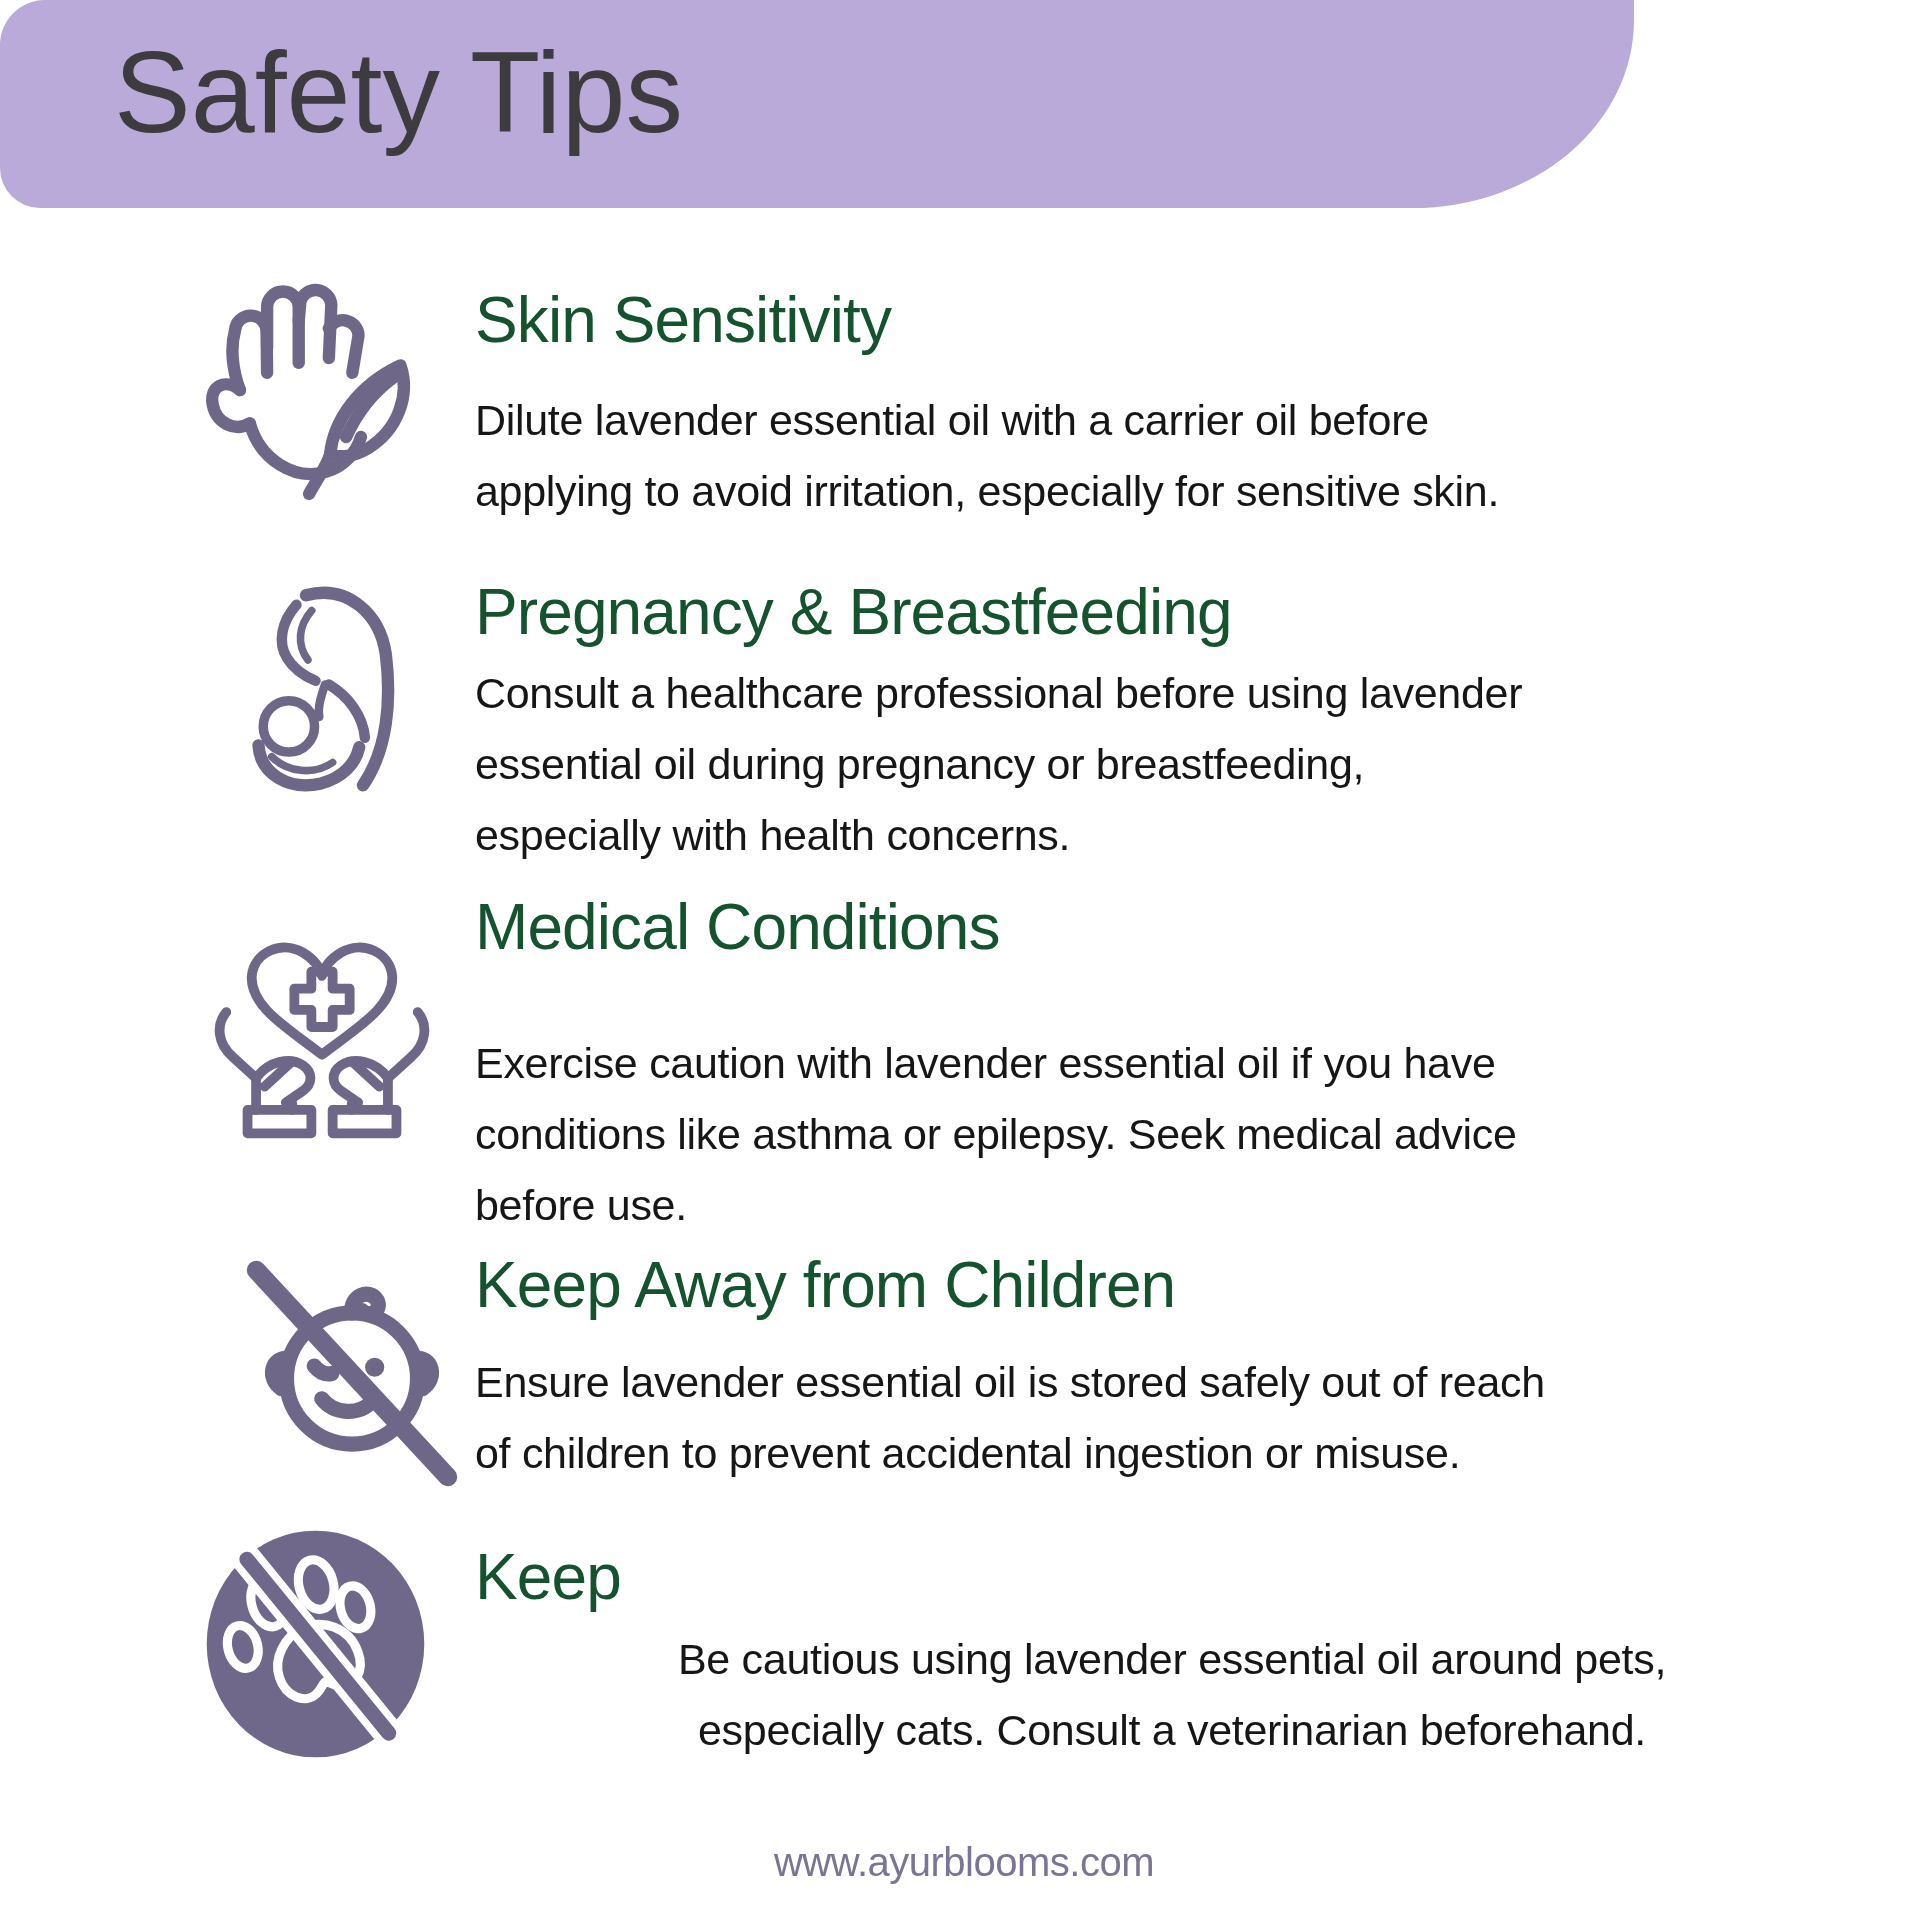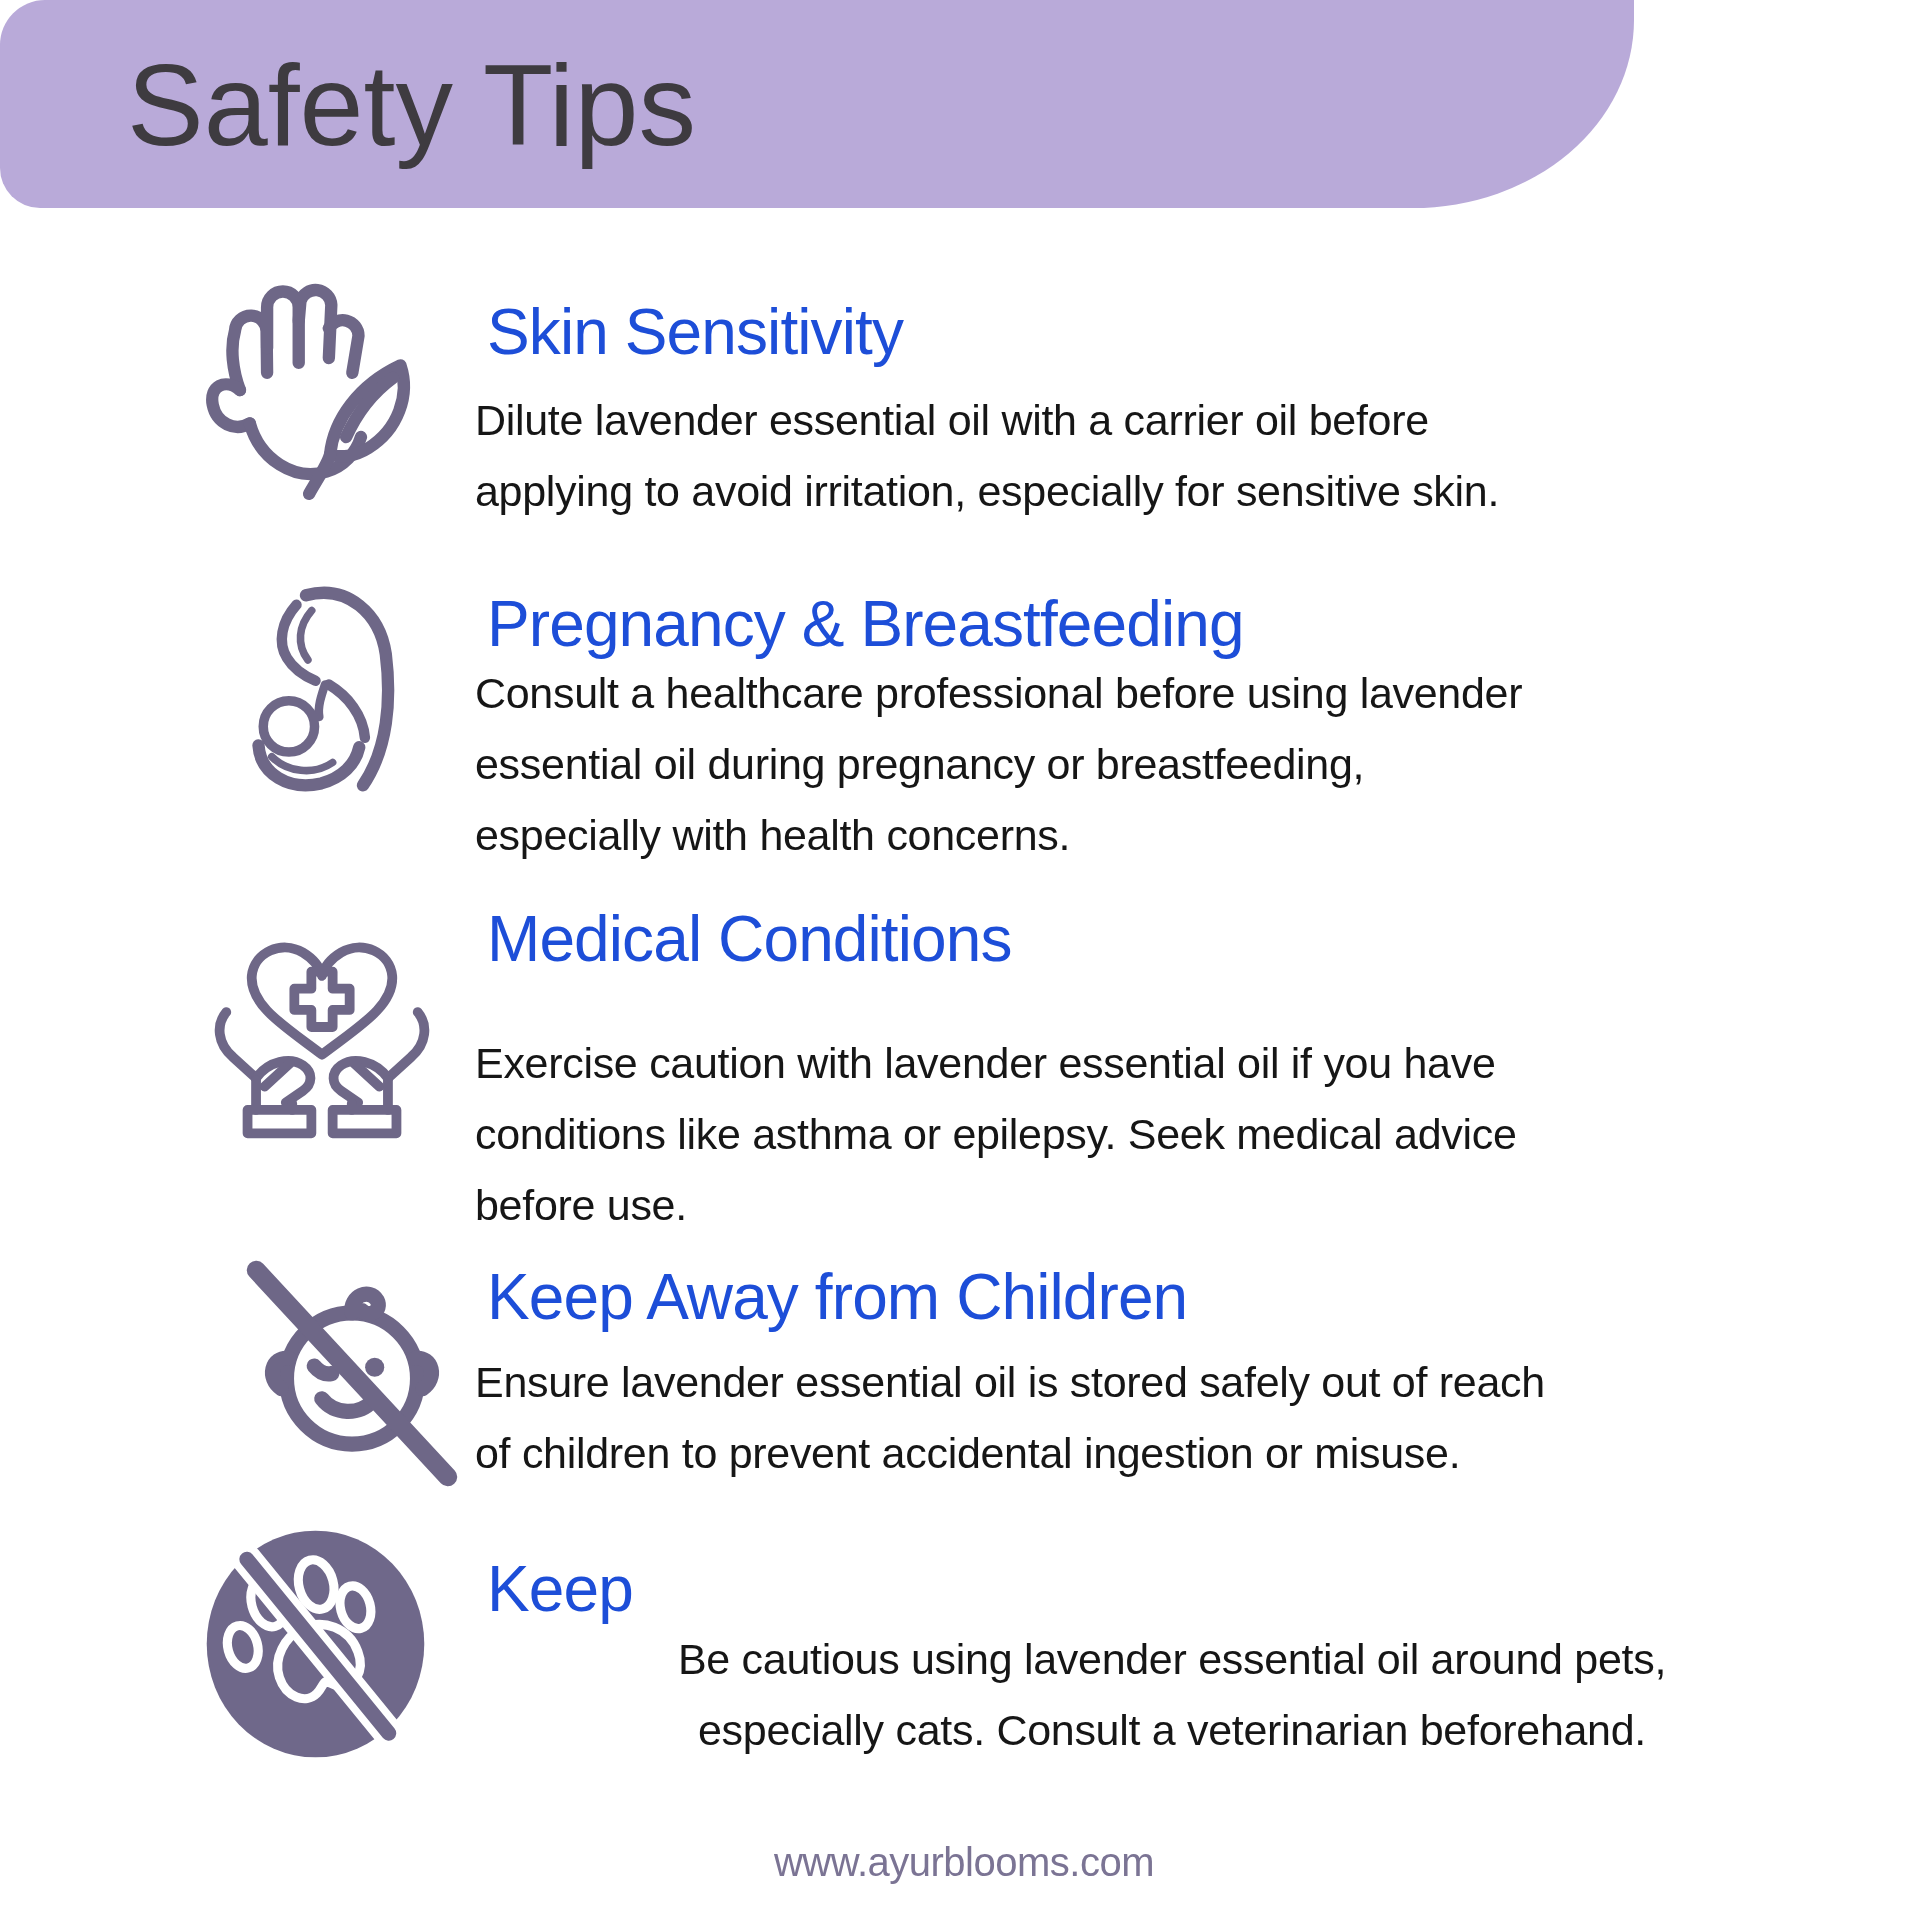--- a/index.html
+++ b/index.html
@@ -14,27 +14,27 @@
   .header-banner{
     position:absolute;left:0;top:0;
     width:1634px;height:208px;
     background:#b9aad9;
     border-radius:45px 0 221px 40px / 45px 0 188px 40px;
   }
   .page-title{
     position:absolute;left:111px;top:26px;
     font-size:115px;line-height:1.1;
     font-weight:400;letter-spacing:0px;
-    color:#3e3b40;margin:16px;
+    color:#3e3b40;margin:3px;
   }
   
   .tip-title{
-    position:absolute;left:471px;margin:16px;
+    position:absolute;left:471px;margin:4px;
     font-size:64px;line-height:71px;font-weight:400;
-    letter-spacing:-0.9px;color:#1d4ed8;white-space:nowrap;
+    letter-spacing:-0.9px;color:#14532d;white-space:nowrap;
   }
   .tip-body{
     position:absolute;left:471px;margin:4px;
     font-size:43px;line-height:71px;font-weight:400;
     letter-spacing:-0.3px;color:#161616;
     white-space:pre-line;width:1394px;
   }
   .tip-icon{position:absolute;color:#6e6787;}
   .tip-icon svg{display:block;width:100%;height:100%;}
   .outline{stroke:#6e6787;fill:none;stroke-linecap:round;stroke-linejoin:round;}

